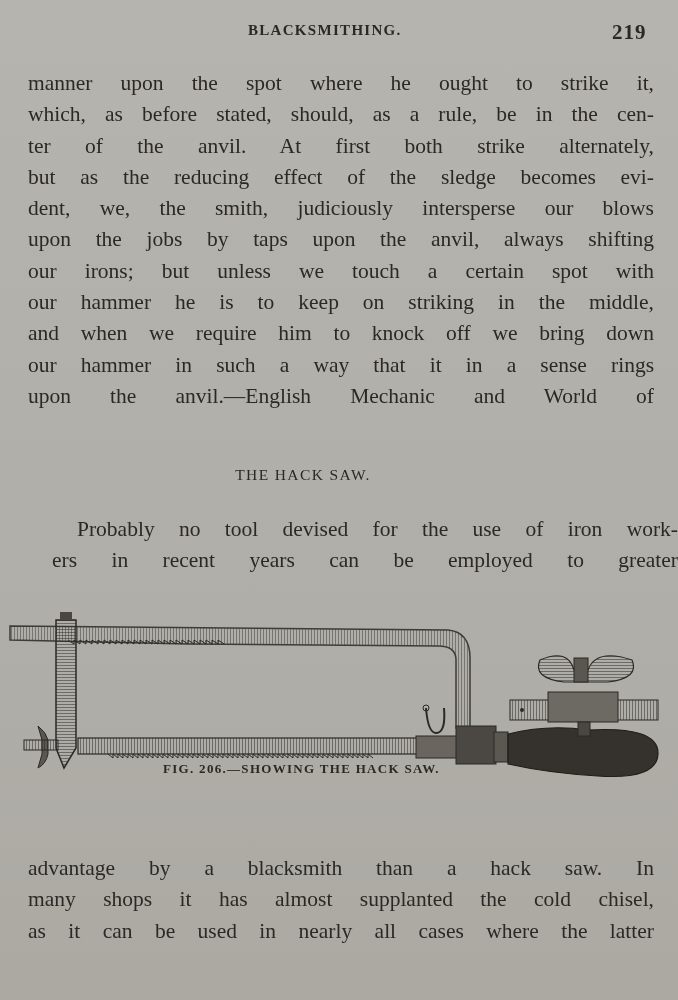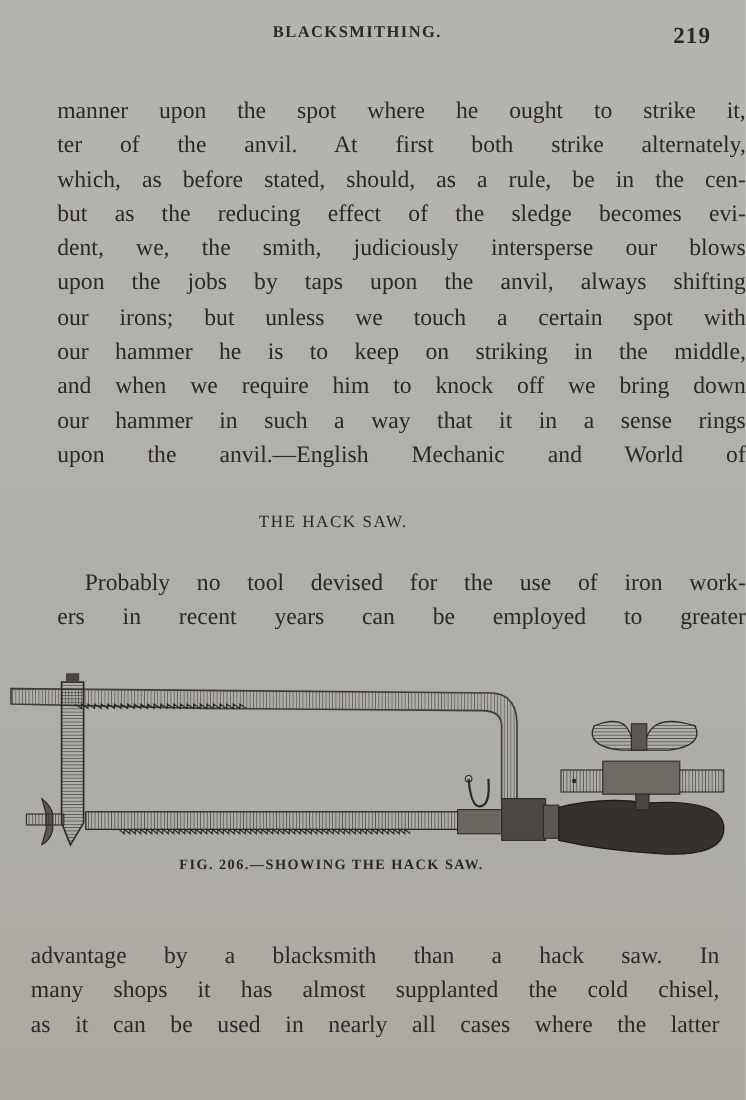--- a/index.html
+++ b/index.html
@@ -32,41 +32,41 @@
   .para .line.indent { padding-left: 25px; }
   .italic { }
   .section-heading {
     position: absolute; top: 466px; left: 0; width: 624px; text-align: center;
     font-size: 15.5px; letter-spacing: 1.4px; padding-left: 0;
   }
   .section-heading span { margin-left: -18px; }
   .figure { position: absolute; left: 8px; top: 608px; width: 660px; height: 180px; }
   .figure svg { width: 660px; height: 180px; display: block; }
   .caption {
-    position: absolute; top: 778px; left: 163px;
+    position: absolute; top: 761px; left: 163px;
     font-size: 13px; letter-spacing: 1.3px; font-weight: bold; font-family: Liberation Serif, serif;
   }
   .p2 { top: 514px; margin-left: 24px; }
   .p3 { top: 853px; }
-  .p1 { top: 85px; margin-left: 24px; }
+  .p1 { top: 68px; }
 </style>
 </head>
 <body>
 
 <div class="page">
 
   <div class="running-head">
     <span class="title">BLACKSMITHING.</span>
     <span class="pageno">219</span>
   </div>
 
   <div class="para p1">
     <span class="line">manner upon the spot where he ought to strike it,</span>
+    <span class="line">which, as before stated, should, as a rule, be in the cen-</span>
     <span class="line">ter of the anvil.  At first both strike alternately,</span>
-    <span class="line">which, as before stated, should, as a rule, be in the cen-</span>
     <span class="line">but as the reducing effect of the sledge becomes evi-</span>
     <span class="line">dent, we, the smith, judiciously intersperse our blows</span>
     <span class="line">upon the jobs by taps upon the anvil, always shifting</span>
     <span class="line">our irons; but unless we touch a certain spot with</span>
     <span class="line">our hammer he is to keep on striking in the middle,</span>
     <span class="line">and when we require him to knock off we bring down</span>
     <span class="line">our hammer in such a way that it in a sense rings</span>
     <span class="line"><span>upon the anvil.—</span><span class="italic">English Mechanic and World of</span></span>
   </div>
 

